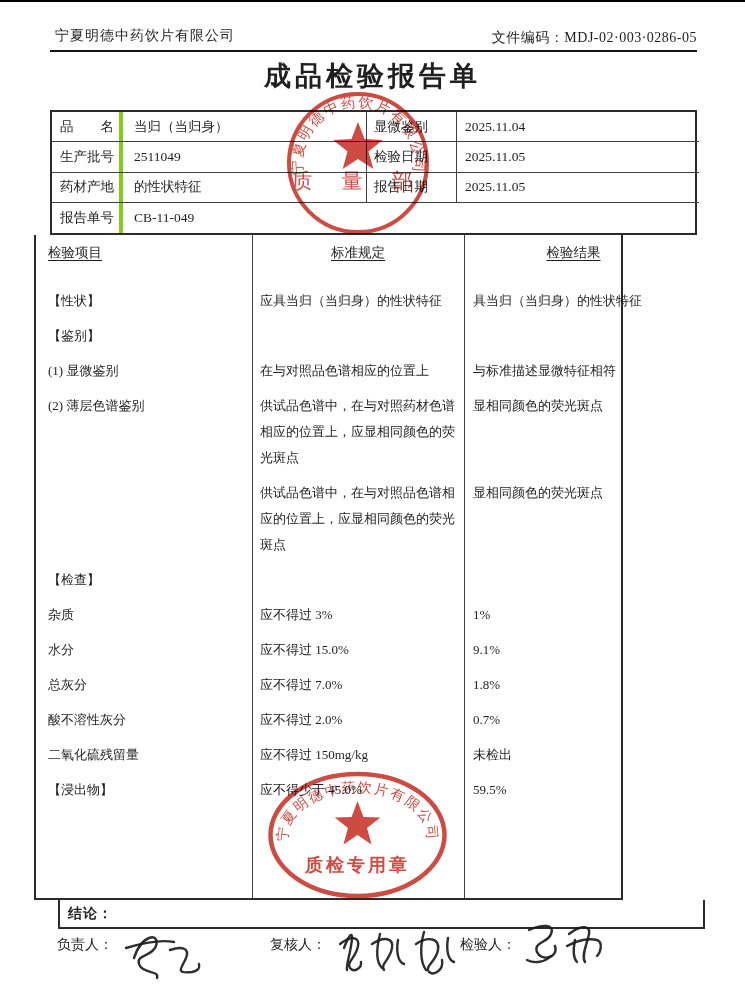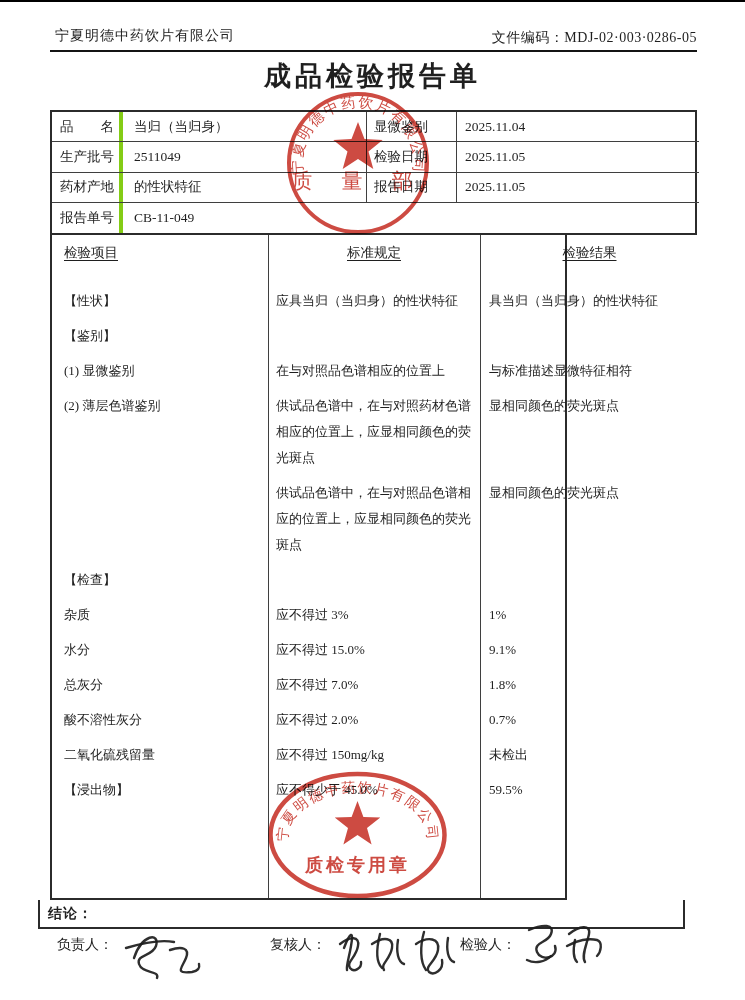--- a/index.html
+++ b/index.html
@@ -21,36 +21,36 @@
   .info-row{display:grid;grid-template-columns:71px 244px 90px 242px;border-bottom:1px solid #3f3f3f;}
   .info-row:last-child{border-bottom:none;}
   .i-cell{display:flex;align-items:center;font-size:13.5px;box-sizing:border-box;white-space:nowrap;}
   .i-label{padding-left:8px;border-right:4px solid #84cc16;}
   .i-val{padding-left:11px;border-right:1px solid #3f3f3f;}
   .i-label2{padding-left:7px;border-right:1px solid #3f3f3f;}
   .i-val2{padding-left:8px;}
   .i-span{grid-column:2/5;border-right:none;}
   
   #main-table{
-    left:50px;top:235px;width:517px;height:665px;box-sizing:border-box;
+    left:34px;top:235px;width:589px;height:665px;box-sizing:border-box;
     border:2px solid #2b2b2b;border-top:none;
   }
   .vline{position:absolute;top:0;bottom:0;width:1px;background:#3f3f3f;}
   #vline1{left:216px;} #vline2{left:428px;}
   #mt-header{display:grid;grid-template-columns:216px 212px 219px;padding-top:9px;font-size:13.5px;}
   #mt-header span{text-decoration:underline;text-underline-offset:3px;}
   .h1{padding-left:12px;} .h2,.h3{text-align:center;}
   #mt-rows{margin-top:26px;}
   .mt-row{display:grid;grid-template-columns:216px 212px 219px;margin-bottom:9px;line-height:26px;font-size:13px;}
   .mt-c1{padding-left:12px;white-space:nowrap;}
   .mt-c2{padding-left:8px;padding-right:8px;}
   .mt-c3{padding-left:9px;padding-right:6px;}
   
   #conclusion{
-    left:38px;top:900px;width:647px;height:29px;box-sizing:border-box;
+    left:58px;top:900px;width:647px;height:29px;box-sizing:border-box;
     border:2px solid #2b2b2b;border-top:none;display:flex;align-items:center;
     font-size:14px;padding-left:8px;
   }
   #conclusion b{letter-spacing:1px;}
   
   .sig-label{font-size:14px;top:936px;}
   #resp-label{left:57px;} #rev-label{left:270px;} #insp-label{left:460px;}
   .ink{stroke:#1c1c1c;stroke-width:2.4;fill:none;stroke-linecap:round;stroke-linejoin:round;opacity:.92;}
   
   .stamp{mix-blend-mode:multiply;opacity:.9;}

